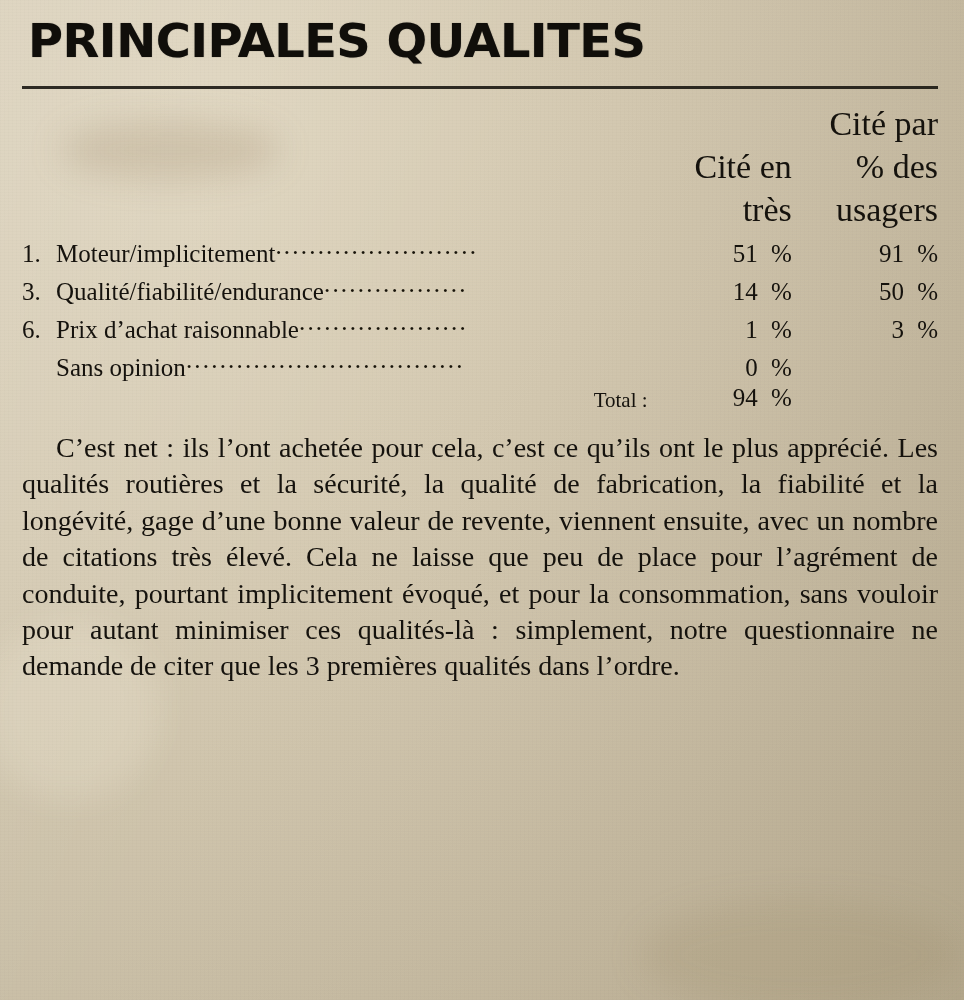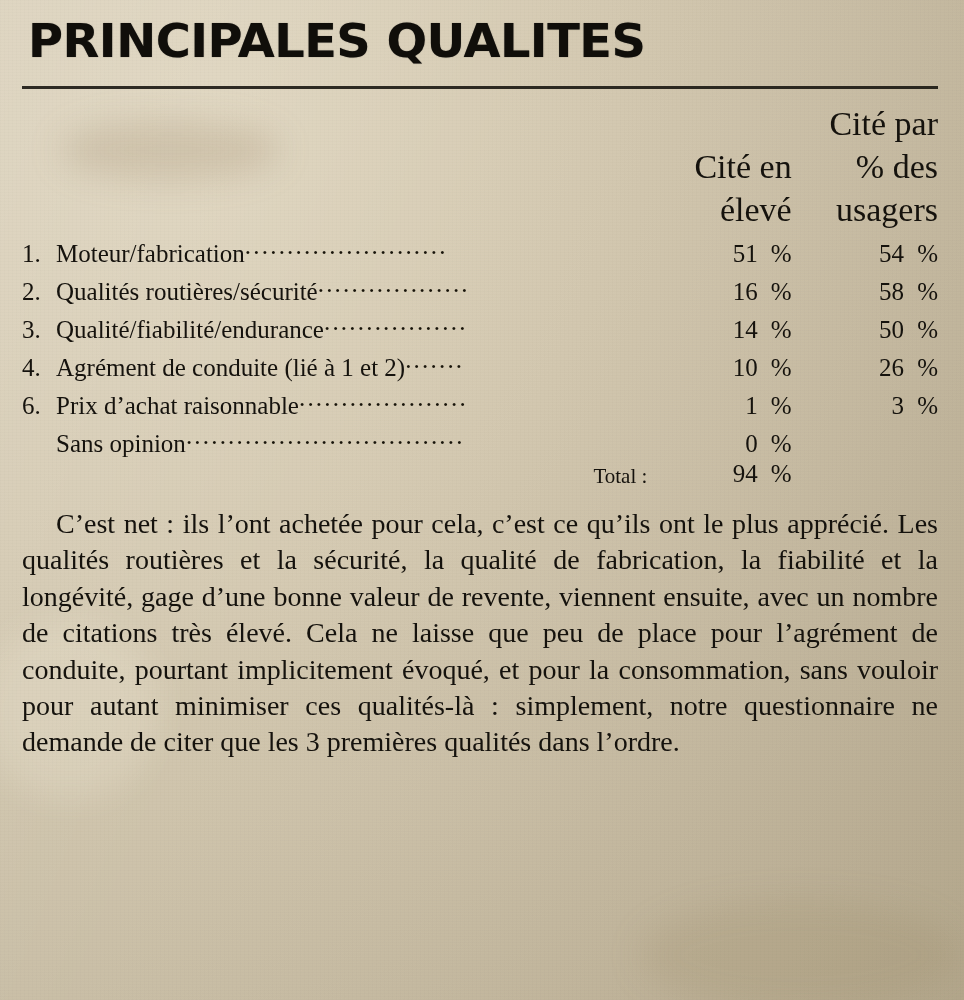--- a/index.html
+++ b/index.html
@@ -154,69 +154,47 @@
     <table class="stats">
       <colgroup>
         <col class="col-label">
         <col class="col-a">
         <col class="col-b">
       </colgroup>
       <thead>
         <tr>
           <th></th>
           <th class="head-cell">Cité en
-élevé</th>
+très</th>
           <th class="head-cell">Cité par
 % des
 usagers</th>
         </tr>
       </thead>
       <tbody>
         <tr>
           <td class="row-label">
-            <span class="num">1.</span><span class="txt">Moteur/fabrication</span><span class="leader">........................</span>
+            <span class="num">1.</span><span class="txt">Moteur/implicitement</span><span class="leader">........................</span>
           </td>
           <td class="val">
             <span class="n">51</span><span class="pct">%</span>
           </td>
           <td class="val">
-            <span class="n">54</span><span class="pct">%</span>
-          </td>
-        </tr>
-        <tr>
-          <td class="row-label">
-            <span class="num">2.</span><span class="txt">Qualités routières/sécurité</span><span class="leader">..................</span>
-          </td>
-          <td class="val">
-            <span class="n">16</span><span class="pct">%</span>
-          </td>
-          <td class="val">
-            <span class="n">58</span><span class="pct">%</span>
+            <span class="n">91</span><span class="pct">%</span>
           </td>
         </tr>
         <tr>
           <td class="row-label">
             <span class="num">3.</span><span class="txt">Qualité/fiabilité/endurance</span><span class="leader">.................</span>
           </td>
           <td class="val">
             <span class="n">14</span><span class="pct">%</span>
           </td>
           <td class="val">
             <span class="n">50</span><span class="pct">%</span>
-          </td>
-        </tr>
-        <tr>
-          <td class="row-label">
-            <span class="num">4.</span><span class="txt">Agrément de conduite (lié à 1 et 2)</span><span class="leader">.......</span>
-          </td>
-          <td class="val">
-            <span class="n">10</span><span class="pct">%</span>
-          </td>
-          <td class="val">
-            <span class="n">26</span><span class="pct">%</span>
           </td>
         </tr>
         <tr>
           <td class="row-label">
             <span class="num">6.</span><span class="txt">Prix d’achat raisonnable</span><span class="leader">....................</span>
           </td>
           <td class="val">
             <span class="n">1</span><span class="pct">%</span>
           </td>
           <td class="val">

